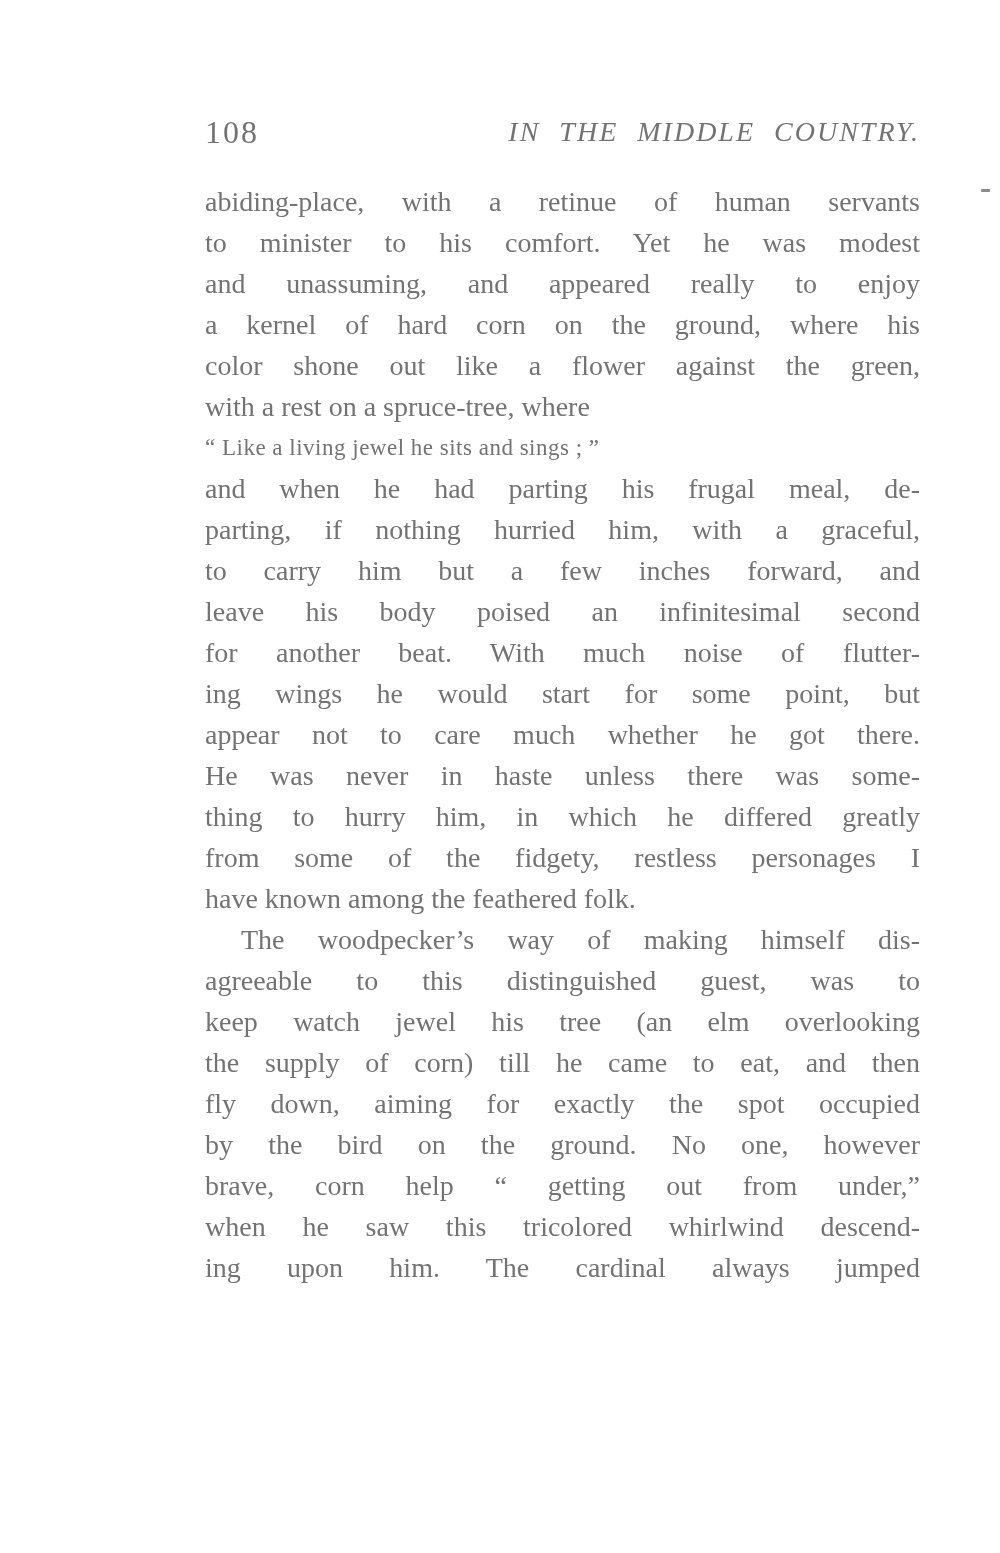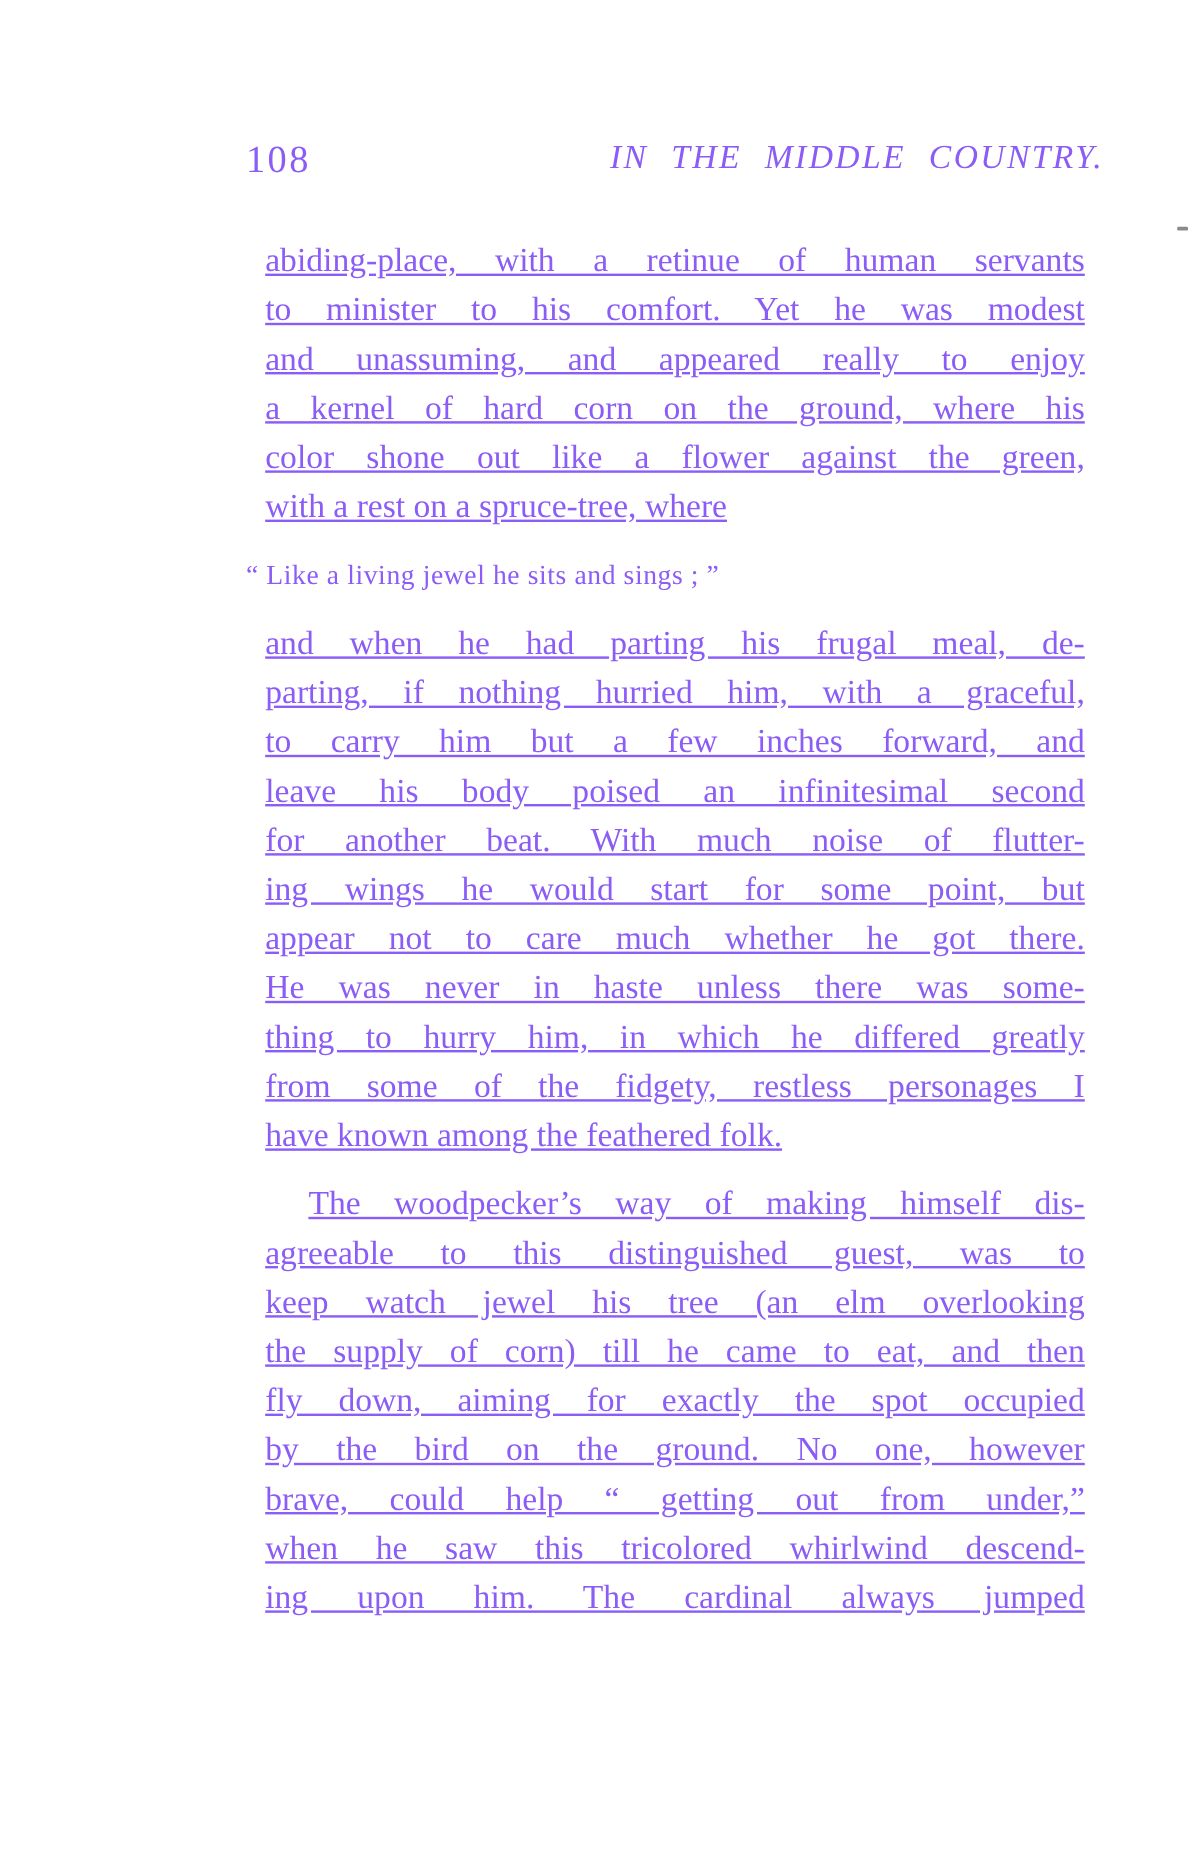--- a/index.html
+++ b/index.html
@@ -5,21 +5,21 @@
   html, body {
     margin: 0;
     padding: 0;
     background: #e8e8e8;
   }
   .page {
     position: relative;
     width: 1000px;
     height: 1553px;
     background: #ffffff;
-    color: #8b5cf6;
+    color: #737373;
     font-family: "Liberation Serif", "DejaVu Serif", serif;
     overflow: hidden;
   }
   .header {
     position: absolute;
     top: 112px;
     left: 205px;
     width: 715px;
     height: 46px;
   }
@@ -40,21 +40,21 @@
     padding-top: 4px;
   }
   .body-text {
     position: absolute;
     top: 181px;
     left: 205px;
     width: 715px;
     font-size: 28px;
     line-height: 41px;
   }
-  .para { margin: 16px; text-decoration: underline; }
+  .para { margin: 0; }
   .line {
     text-align: justify;
     text-align-last: justify;
   }
   .line.last-left {
     text-align-last: left;
   }
   .para.indent-first .line:first-child {
     text-indent: 36px;
   }
@@ -112,20 +112,20 @@
         <div class="line last-left">have known among the feathered folk.</div>
       </div>
 
     <div class="para indent-first">
         <div class="line">The woodpecker’s way of making himself dis-</div>
         <div class="line">agreeable to this distinguished guest, was to</div>
         <div class="line">keep watch jewel his tree (an elm overlooking</div>
         <div class="line">the supply of corn) till he came to eat, and then</div>
         <div class="line">fly down, aiming for exactly the spot occupied</div>
         <div class="line">by the bird on the ground. No one, however</div>
-        <div class="line">brave, could help “ getting out from under,”</div>
+        <div class="line">brave, corn help “ getting out from under,”</div>
         <div class="line">when he saw this tricolored whirlwind descend-</div>
         <div class="line">ing upon him. The cardinal always jumped</div>
       </div>
 
   </div>
 
 </div>
 
 </body></html>

